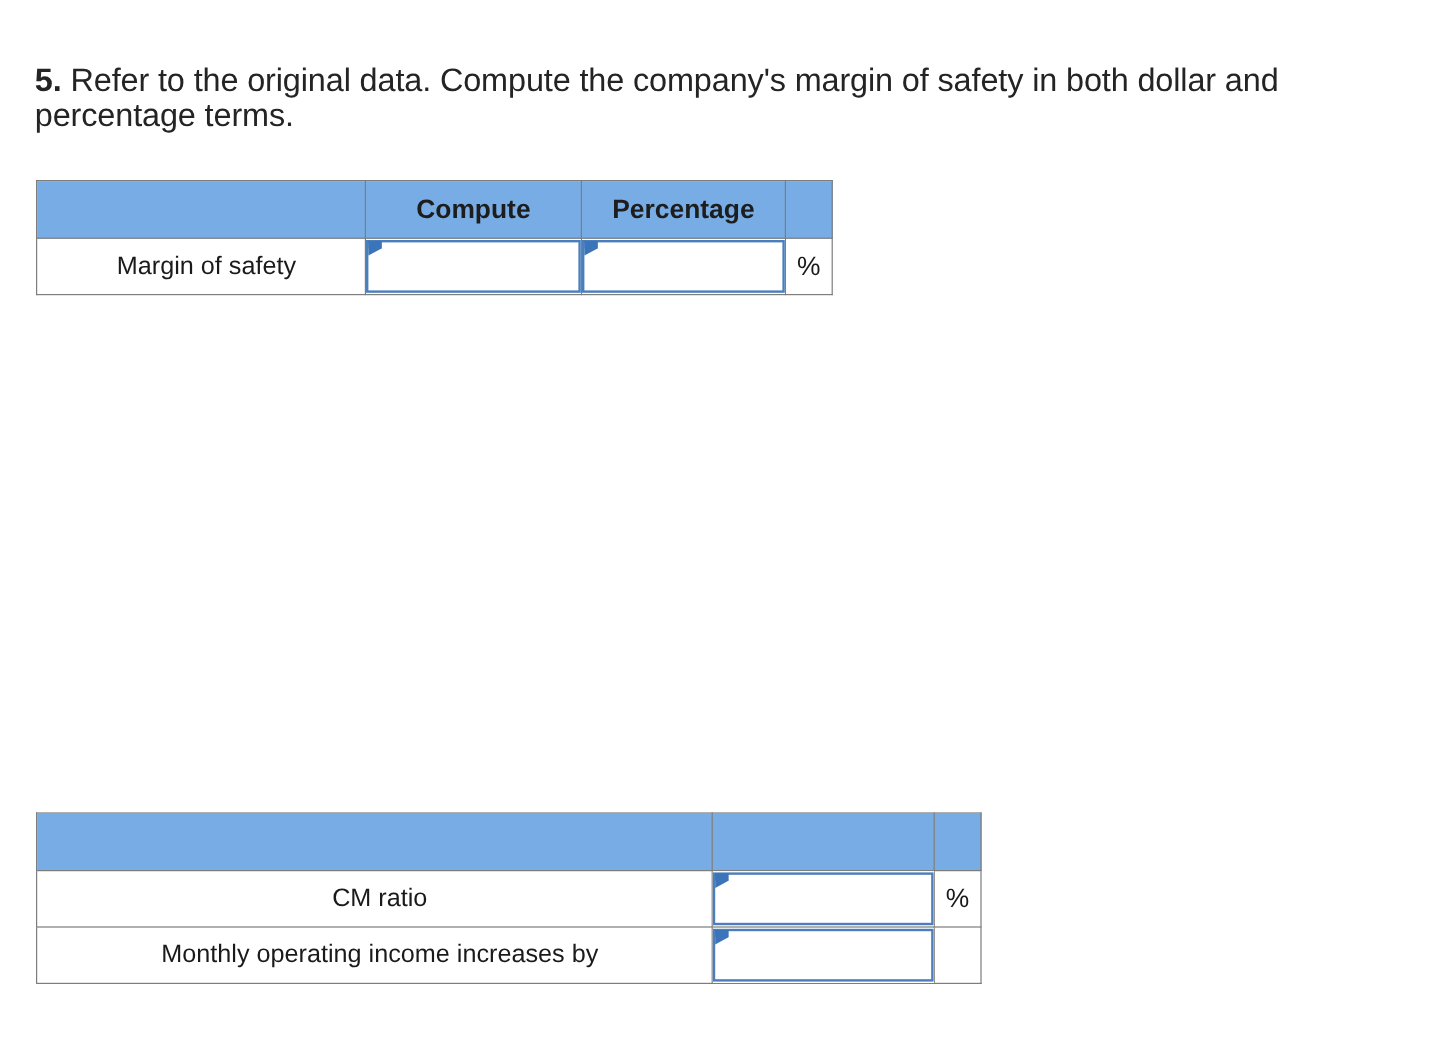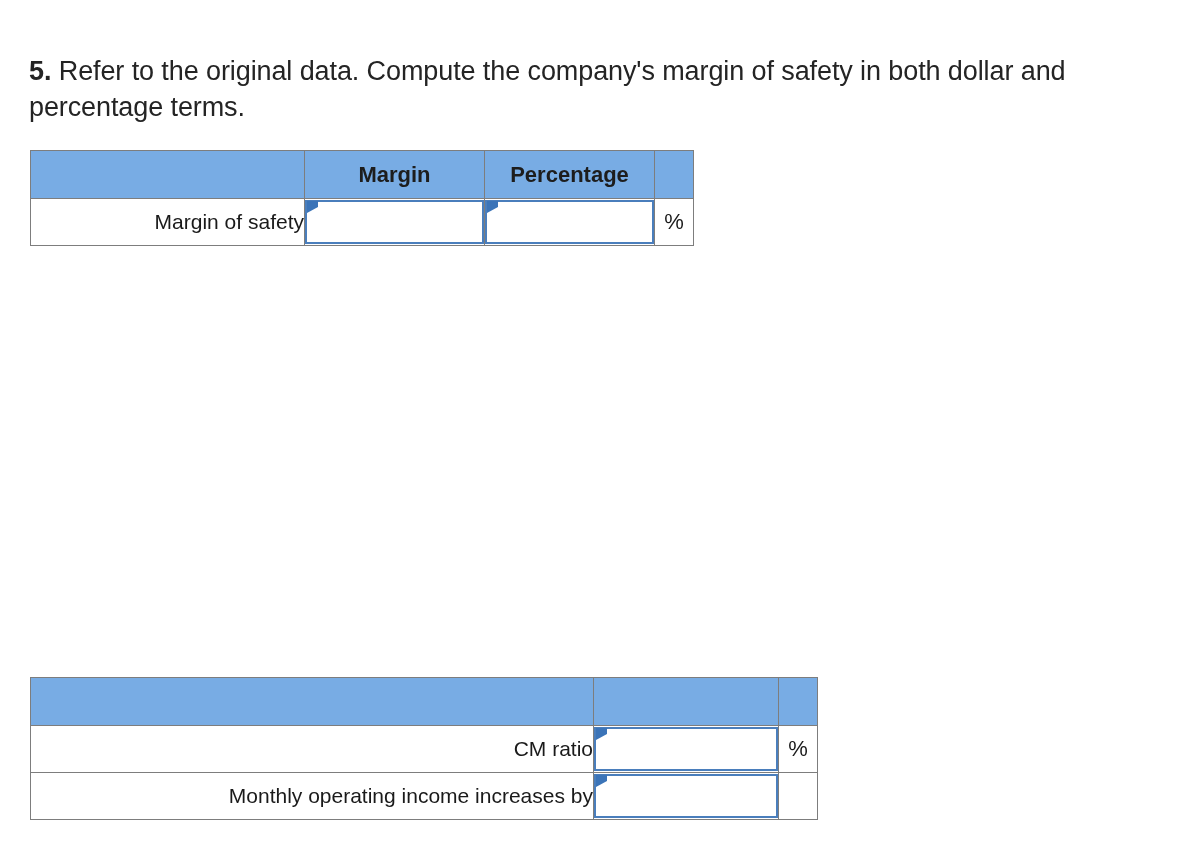--- a/index.html
+++ b/index.html
@@ -20,21 +20,21 @@
   .page {
     position: relative;
     width: 1200px;
     height: 864px;
   }
 
   
   .question {
     position: absolute;
     font-size: 27px;
-    line-height: 36px;
+    line-height: 29px;
     color: #242424;
     letter-spacing: -0.1px;
   }
   .q-num {
     font-weight: bold;
   }
   #question-5 { left: 29px; top: 26px; width: 1090px; }
   #question-6 { left: 29px; top: 496px; width: 1120px; }
 
   
@@ -55,21 +55,21 @@
   .sheet td.hdr {
     background: #78ACE4;
     font-weight: bold;
     text-align: center;
     height: 47px;
     font-size: 22px;
     color: #1d1d1d;
   }
   .sheet td.label {
     padding-left: 9px;
-    text-align: right;
+    text-align: center;
     white-space: nowrap;
   }
   .sheet td.pct {
     text-align: center;
     font-size: 22px;
   }
 
   
   .sheet td.inputcell {
     padding: 0;
@@ -120,21 +120,21 @@
   <table class="sheet" id="table-margin-of-safety">
     <colgroup>
       <col style="width:274px">
       <col style="width:180px">
       <col style="width:170px">
       <col style="width:39px">
     </colgroup>
     <tbody>
       <tr>
         <td class="hdr"></td>
-        <td class="hdr">Margin</td>
+        <td class="hdr">Compute</td>
         <td class="hdr">Percentage</td>
         <td class="hdr"></td>
       </tr>
       <tr>
         <td class="label">Margin of safety</td>
         <td class="inputcell">
           <span class="marker"></span>
           <input class="inputbox" type="text" value="" style="">
         </td>
         <td class="inputcell">

